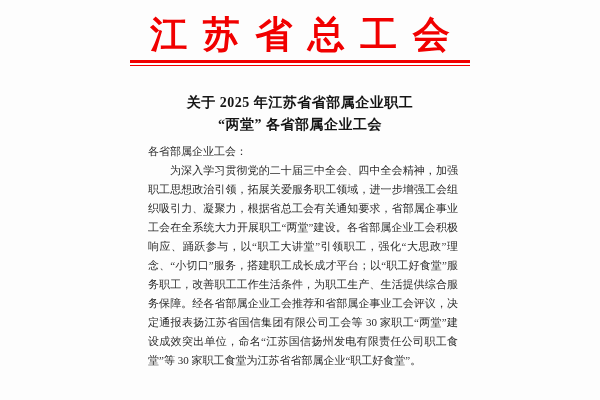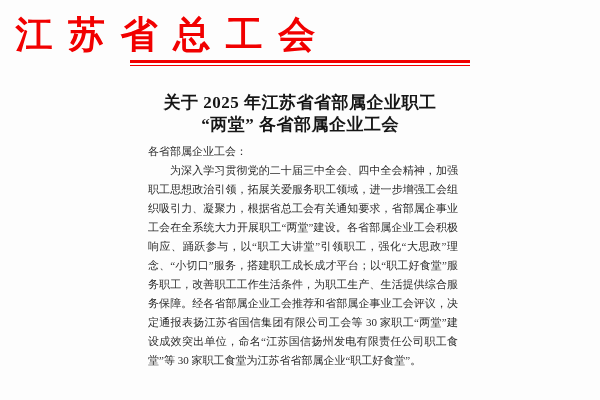--- a/index.html
+++ b/index.html
@@ -7,40 +7,41 @@
     position: relative;
     width: 600px;
     height: 400px;
     background: #fdfdfd;
     overflow: hidden;
     font-family: "Liberation Serif", "DejaVu Serif", serif;
     color: #1c1c1c;
   }
   .letterhead {
     margin-top: 15px;
+    text-align: center;
     font-size: 37px;
     font-weight: 700;
     color: var(--red, #f10000);
     letter-spacing: 0.42em;
     padding-left: 0.42em; 
     line-height: 1.1;
     white-space: nowrap;
   }
   .letterhead-rule {
     width: 340px;
     height: 2px;               
     margin: 4px auto 0;
     border-top: 3px solid var(--red, #f10000);
     border-bottom: 1px solid var(--red, #f10000);
   }
   .doc-title {
     margin-top: 26px;
     text-align: center;
     font-weight: 700;
-    font-size: 17px;
+    font-size: 14px;
     line-height: 22px;
     color: #151515;
     letter-spacing: 0.5px;
   }
   .content {
     width: 310px;
     margin: 6px 0 0 148px;
     font-size: 11px;
     line-height: 19px;
     color: #2a2a2a;

